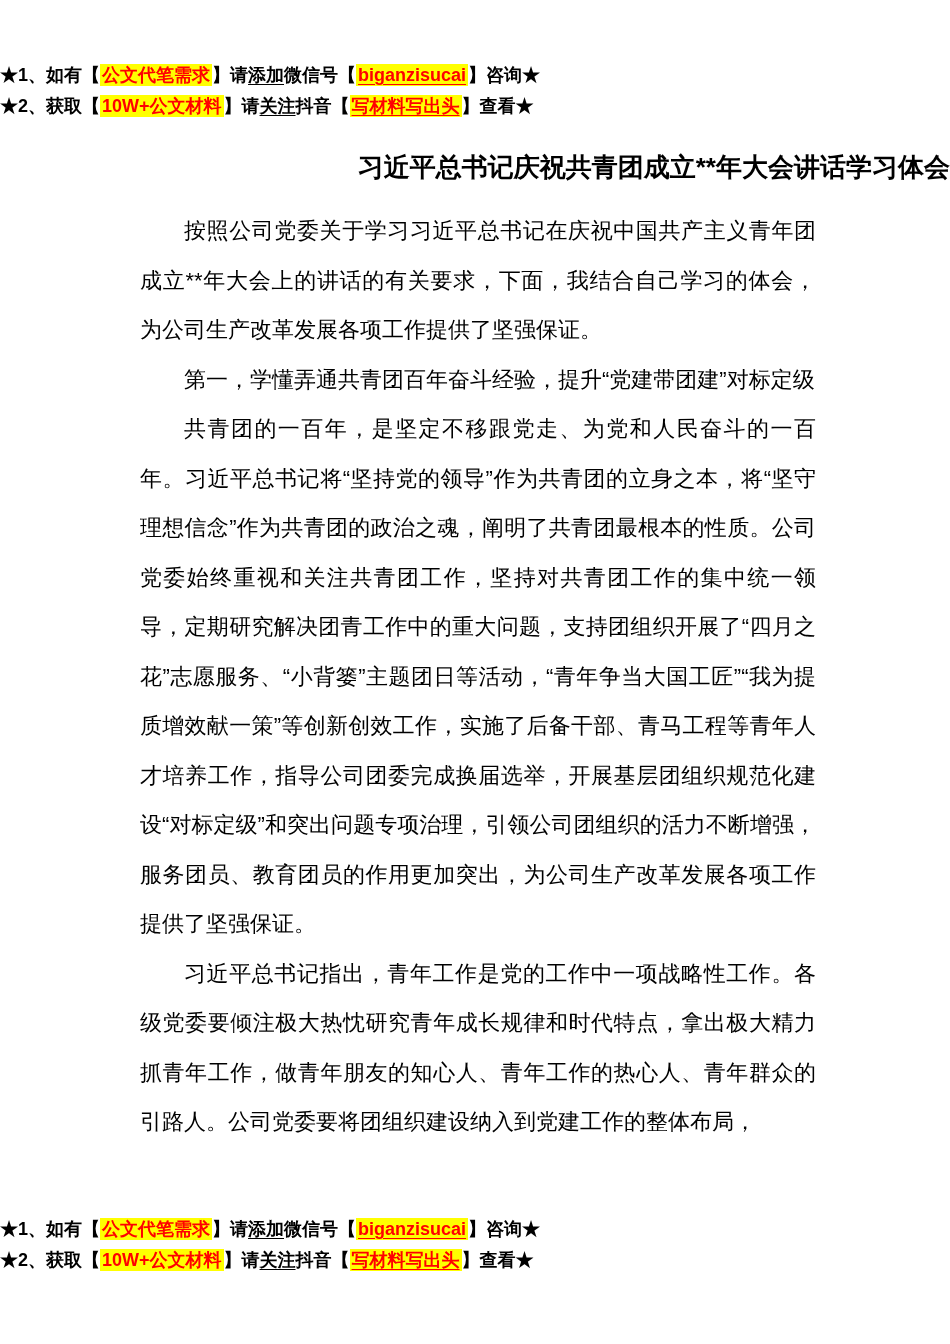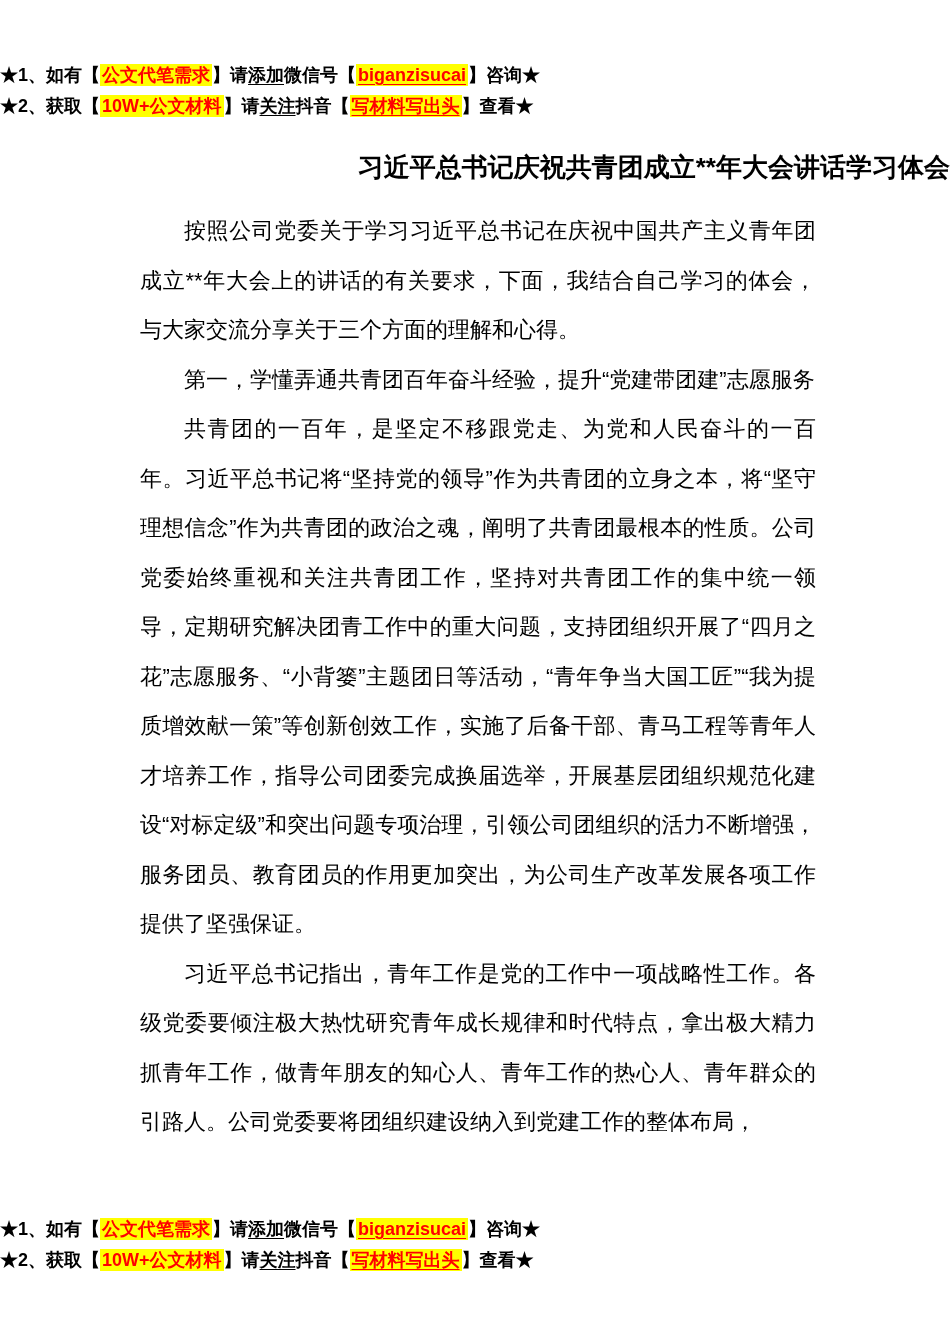--- a/index.html
+++ b/index.html
@@ -79,22 +79,22 @@
       <span>★1、如有【</span><span class="hl">公文代笔需求</span><span>】请</span><span class="u">添加</span><span>微信号【</span><span class="hl-u">biganzisucai</span><span>】咨询★</span>
     </div>
     <div>
       <span>★2、获取【</span><span class="hl">10W+公文材料</span><span>】请</span><span class="u">关注</span><span>抖音【</span><span class="hl-u">写材料写出头</span><span>】查看★</span>
     </div>
   </div>
 
   <h1 class="doc-title">习近平总书记庆祝共青团成立**年大会讲话学习体会</h1>
 
   <div class="content">
-    <p>按照公司党委关于学习习近平总书记在庆祝中国共产主义青年团成立**年大会上的讲话的有关要求，下面，我结合自己学习的体会，与大家交流分享关于三个方面的理解和心得。</p>
-    <p>第一，学懂弄通共青团百年奋斗经验，提升“党建带团建”志愿服务</p>
+    <p>按照公司党委关于学习习近平总书记在庆祝中国共产主义青年团成立**年大会上的讲话的有关要求，下面，我结合自己学习的体会，为公司生产改革发展各项工作提供了坚强保证。</p>
+    <p>第一，学懂弄通共青团百年奋斗经验，提升“党建带团建”对标定级</p>
     <p>共青团的一百年，是坚定不移跟党走、为党和人民奋斗的一百年。习近平总书记将“坚持党的领导”作为共青团的立身之本，将“坚守理想信念”作为共青团的政治之魂，阐明了共青团最根本的性质。公司党委始终重视和关注共青团工作，坚持对共青团工作的集中统一领导，定期研究解决团青工作中的重大问题，支持团组织开展了“四月之花”志愿服务、“小背篓”主题团日等活动，“青年争当大国工匠”“我为提质增效献一策”等创新创效工作，实施了后备干部、青马工程等青年人才培养工作，指导公司团委完成换届选举，开展基层团组织规范化建设“对标定级”和突出问题专项治理，引领公司团组织的活力不断增强，服务团员、教育团员的作用更加突出，为公司生产改革发展各项工作提供了坚强保证。</p>
     <p>习近平总书记指出，青年工作是党的工作中一项战略性工作。各级党委要倾注极大热忱研究青年成长规律和时代特点，拿出极大精力抓青年工作，做青年朋友的知心人、青年工作的热心人、青年群众的引路人。公司党委要将团组织建设纳入到党建工作的整体布局，</p>
   </div>
 
   <div class="promo promo-footer">
     <div>
       <span>★1、如有【</span><span class="hl">公文代笔需求</span><span>】请</span><span class="u">添加</span><span>微信号【</span><span class="hl-u">biganzisucai</span><span>】咨询★</span>
     </div>
     <div>
       <span>★2、获取【</span><span class="hl">10W+公文材料</span><span>】请</span><span class="u">关注</span><span>抖音【</span><span class="hl-u">写材料写出头</span><span>】查看★</span>

